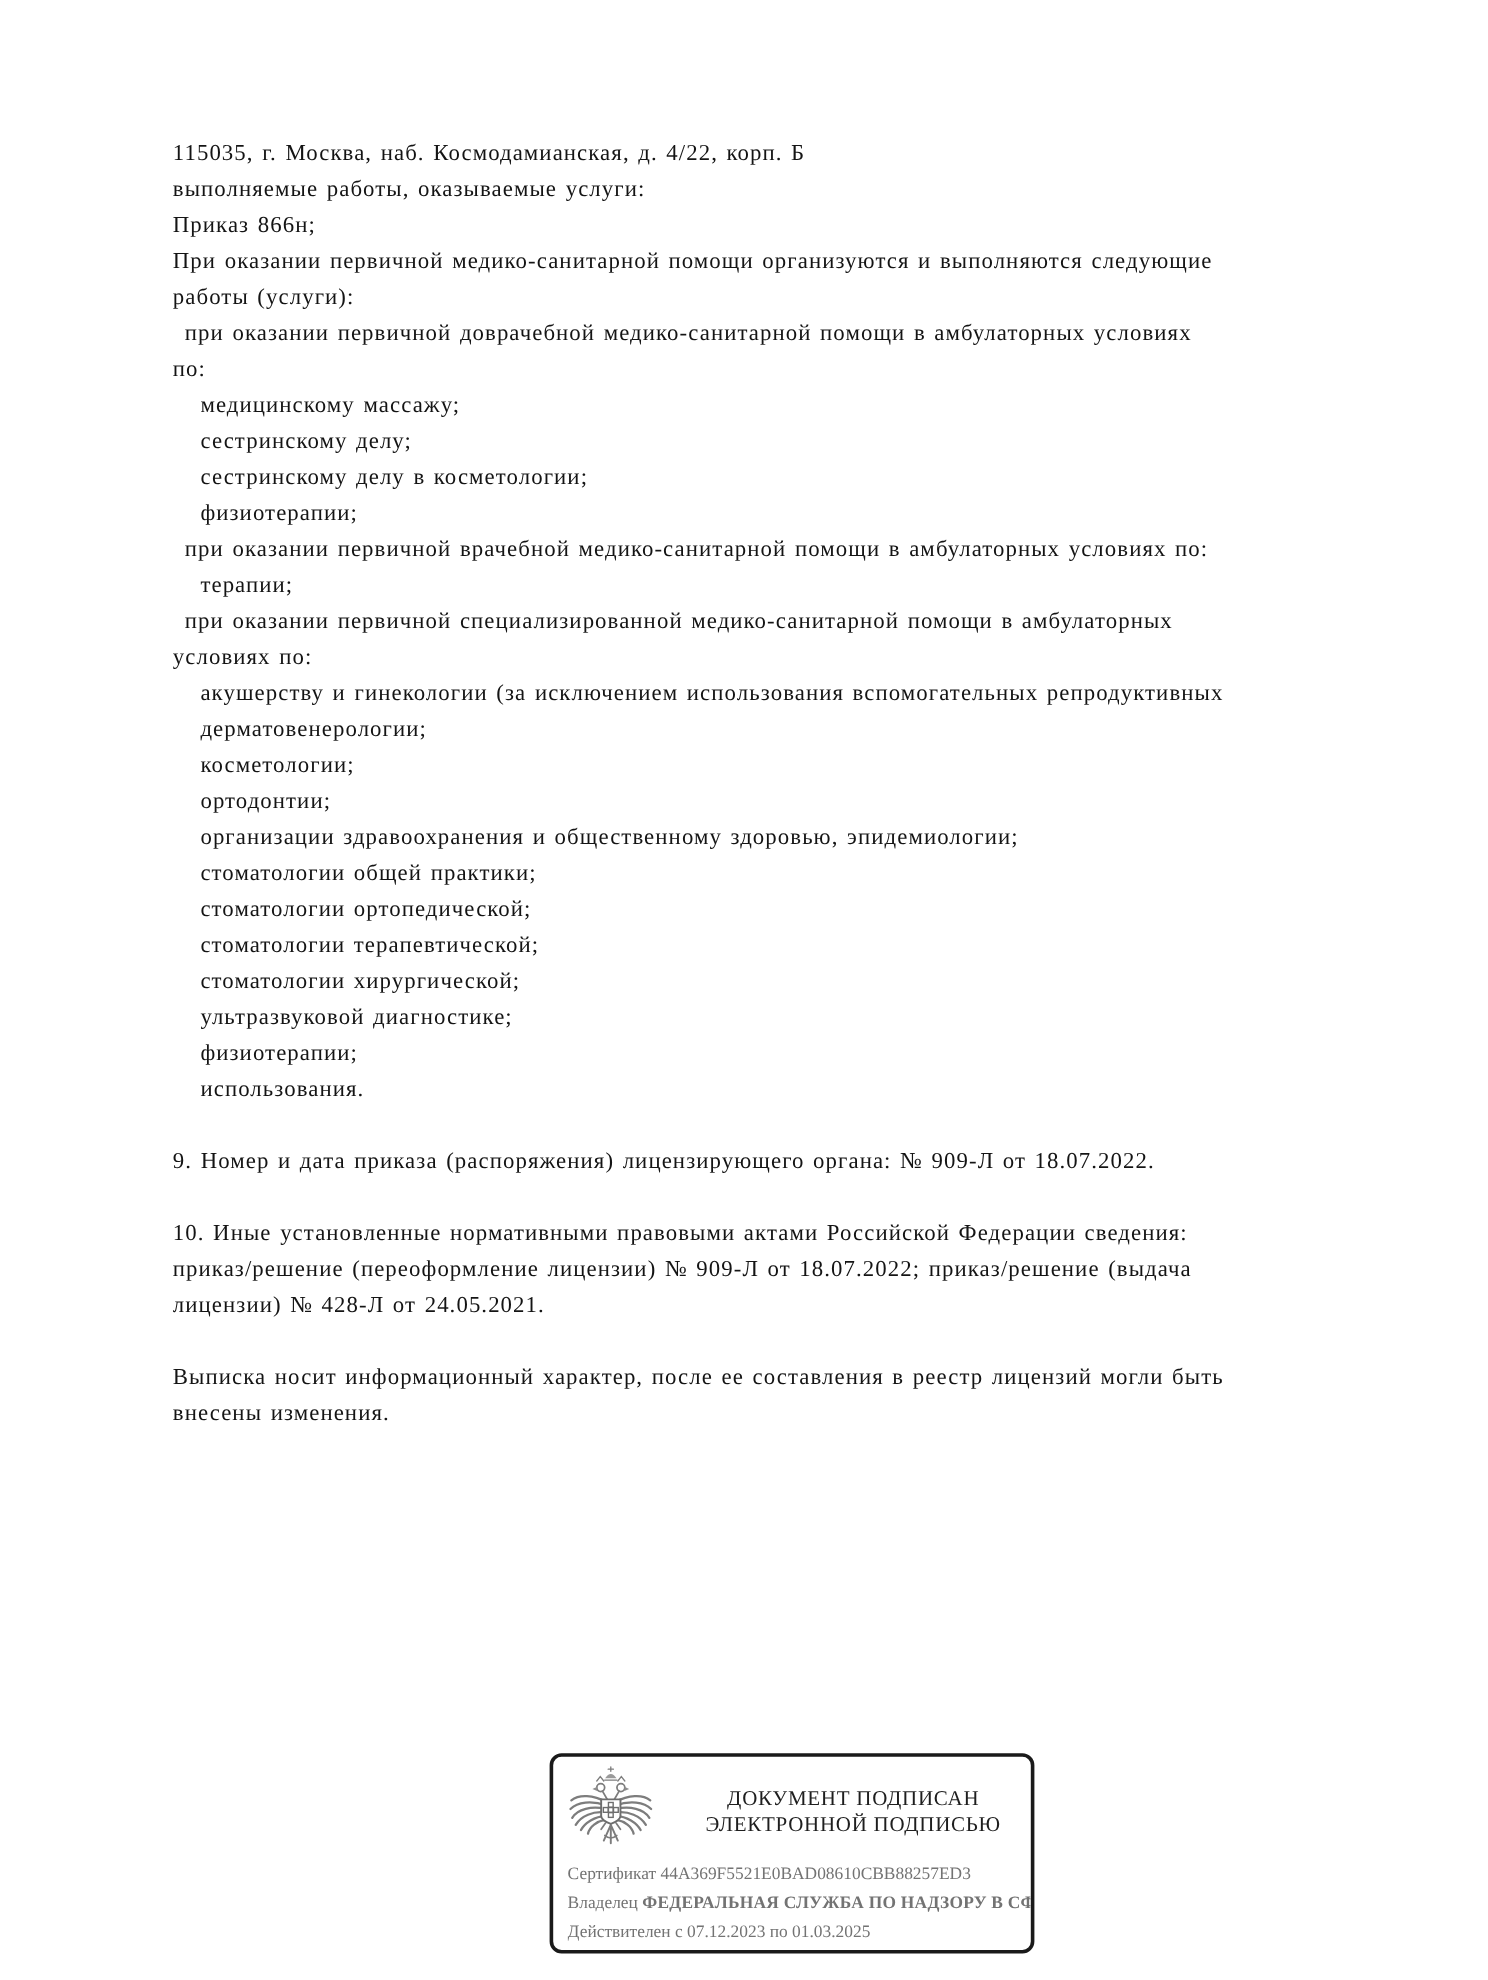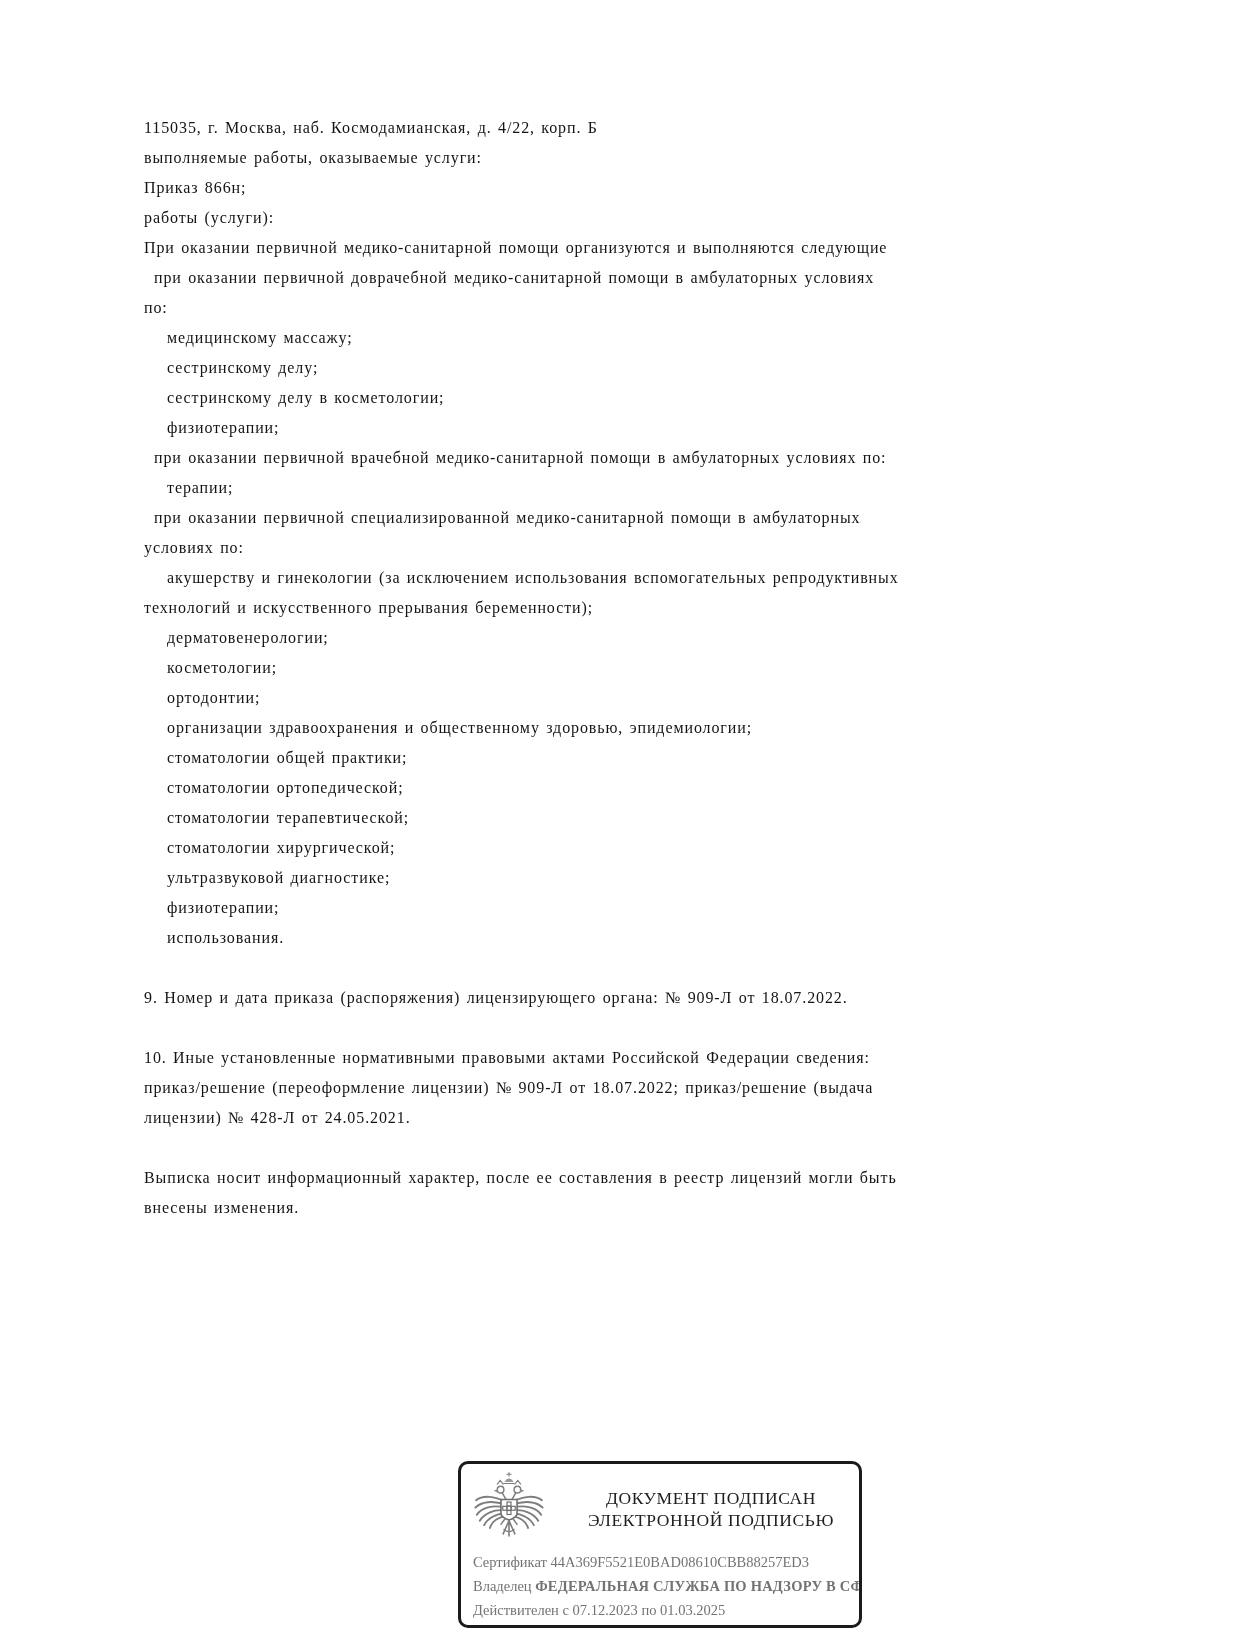--- a/index.html
+++ b/index.html
@@ -14,21 +14,21 @@
   }
   .doc {
     position: absolute;
     left: 144px;
     top: 113px;
     width: 1070px;
   }
   .line {
     height: 30px;
     line-height: 30px;
-    font-size: 16px;
+    font-size: 19px;
     letter-spacing: 0.9px;
     word-spacing: 1.5px;
     white-space: pre;
   }
   .ind-1 { padding-left: 10px; }
   .ind-2 { padding-left: 23px; }
 
   .stamp {
     position: absolute;
     left: 458px;
@@ -75,24 +75,24 @@
 <div class="page">
 
   <div class="doc">
 
       <div class="line">115035, г. Москва, наб. Космодамианская, д. 4/22, корп. Б</div>
 
       <div class="line">выполняемые работы, оказываемые услуги:</div>
 
       <div class="line">Приказ 866н;</div>
 
+      <div class="line">При оказании первичной медико-санитарной помощи организуются и выполняются следующие</div>
+
       <div class="line">работы (услуги):</div>
 
-      <div class="line">При оказании первичной медико-санитарной помощи организуются и выполняются следующие</div>
-
       <div class="line ind-1">при оказании первичной доврачебной медико-санитарной помощи в амбулаторных условиях</div>
 
       <div class="line">по:</div>
 
       <div class="line ind-2">медицинскому массажу;</div>
 
       <div class="line ind-2">сестринскому делу;</div>
 
       <div class="line ind-2">сестринскому делу в косметологии;</div>
 
@@ -101,21 +101,20 @@
       <div class="line ind-1">при оказании первичной врачебной медико-санитарной помощи в амбулаторных условиях по:</div>
 
       <div class="line ind-2">терапии;</div>
 
       <div class="line ind-1">при оказании первичной специализированной медико-санитарной помощи в амбулаторных</div>
 
       <div class="line">условиях по:</div>
 
       <div class="line ind-2">акушерству и гинекологии (за исключением использования вспомогательных репродуктивных</div>
 
-      <div class="line">технологий и искусственного прерывания беременности);</div>
 
       <div class="line ind-2">дерматовенерологии;</div>
 
       <div class="line ind-2">косметологии;</div>
 
       <div class="line ind-2">ортодонтии;</div>
 
       <div class="line ind-2">организации здравоохранения и общественному здоровью, эпидемиологии;</div>
 
       <div class="line ind-2">стоматологии общей практики;</div>

